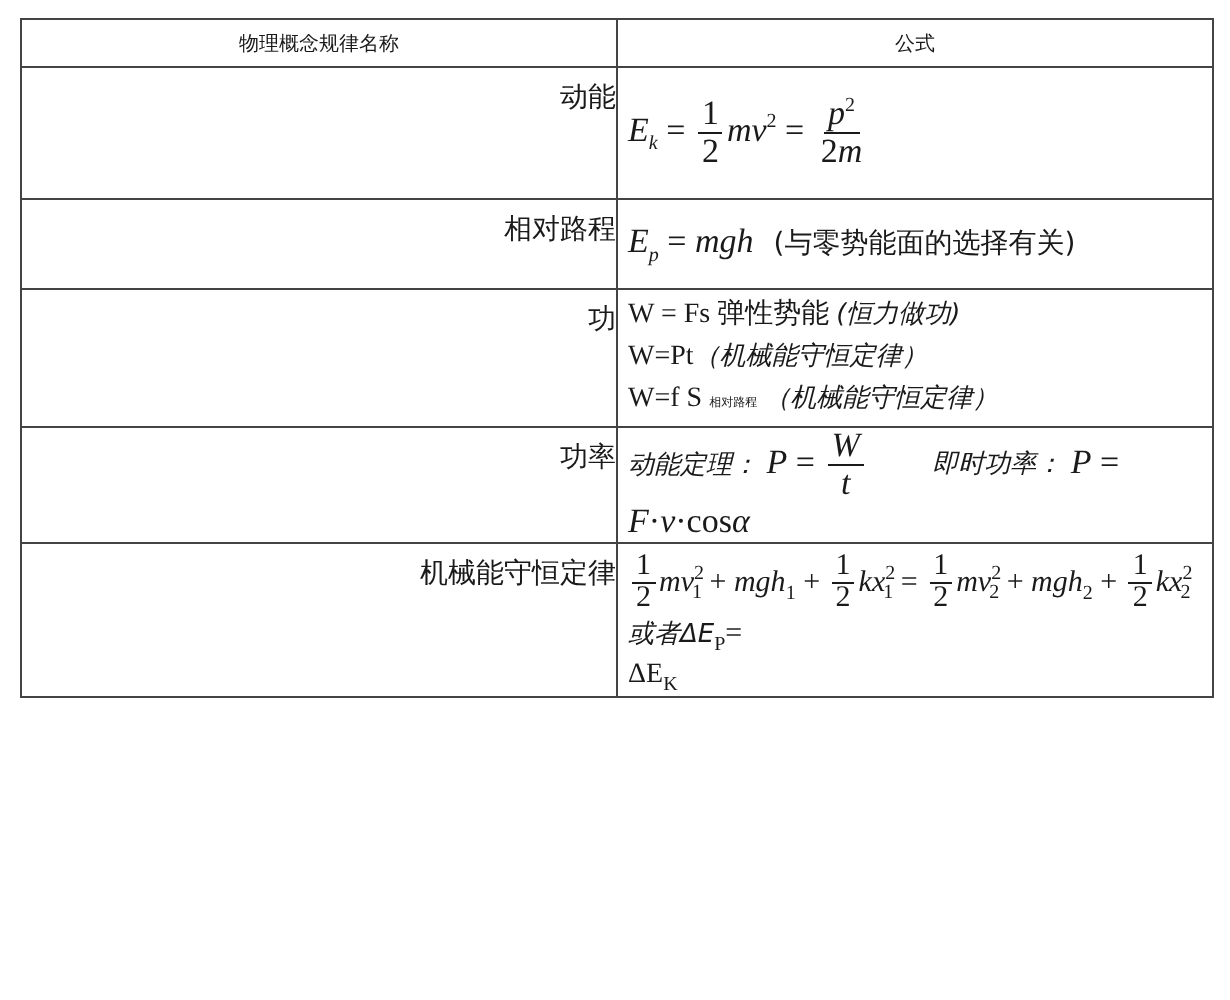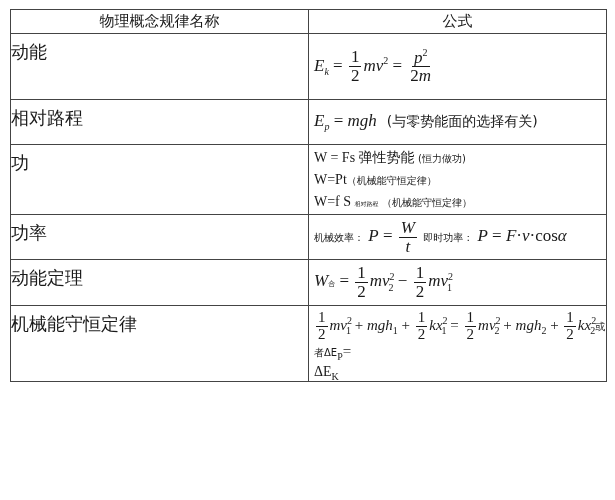--- a/index.html
+++ b/index.html
@@ -1,31 +1,31 @@
 <!DOCTYPE html>
 <html><head>
 <meta charset="utf-8">
 <style>
   html,body{margin:0;padding:0;background:#ffffff;}
   body{width:615px;height:500px;position:relative;overflow:hidden;
        font-family:"Liberation Serif","DejaVu Serif",serif;color:#1a1a1a;}
   table.t{position:absolute;left:10px;top:9px;width:597px;border-collapse:collapse;table-layout:fixed;}
   table.t td{border:1.5px solid #444;padding:0;vertical-align:top;}
-  td.name{width:240px;text-align:left;font-family:"DejaVu Sans",sans-serif;font-size:18px;padding-top:6px !important;}
-  td.hdr{text-align:center;font-family:"DejaVu Sans",sans-serif;font-size:15px;vertical-align:middle !important;}
+  td.name{width:240px;text-align:right;font-family:"DejaVu Sans",sans-serif;font-size:14px;padding-top:6px !important;}
+  td.hdr{text-align:center;font-family:"DejaVu Sans",sans-serif;font-size:10px;vertical-align:middle !important;}
   td.f{padding-left:5px !important;vertical-align:middle !important;font-size:17px;}
   .m{font-style:italic;}
   .frac{display:inline-flex;flex-direction:column;align-items:center;vertical-align:middle;margin:0 2px;line-height:1.05;}
   .frac .n{border-bottom:1px solid #1a1a1a;padding:0 2px;}
   .frac .d{padding:0 2px;}
   sub,sup{font-size:10px;font-style:normal;}
   .note{font-family:"DejaVu Sans",sans-serif;font-size:14px;margin-left:10px;}
   .line{font-size:14px;line-height:21px;}
   .tiny{font-size:6px;font-family:"DejaVu Sans",sans-serif;}
-  .cn{font-family:"DejaVu Sans",sans-serif;font-size:10px;}
+  .cn{font-family:"DejaVu Sans",sans-serif;font-size:13px;font-style:italic;}
   .cnsub{font-family:"DejaVu Sans",sans-serif;font-size:7px;}
 </style>
 </head>
 <body>
 
 <table class="t">
   <tbody>
       <tr style="height:24px">
     <td class="hdr">物理概念规律名称</td>
     <td class="hdr">公式</td>
@@ -57,43 +57,31 @@
     <td class="f" style="vertical-align:top !important;padding-top:2px !important;">
       <div class="line"><span>W = Fs 弹性势能</span> <span class="cn">(恒力做功)</span></div>
       <div class="line"><span>W=Pt</span><span class="cn">（机械能守恒定律）</span></div>
       <div class="line"><span>W=f S</span> <span class="tiny">相对路程</span> <span class="cn">（机械能守恒定律）</span></div>
     </td>
   </tr>
 
   <tr style="height:45px">
     <td class="name">功率</td>
     <td class="f">
-      <span class="cn">机械效率：</span>
+      <span class="cn">动能定理：</span>
       <span class="m">P</span> = <span class="frac">
             <span class="n m">W</span>
             <span class="d m">t</span>
           </span>
-      <span class="cn" style="margin-left:0">即时功率：</span>
+      <span class="cn" style="margin-left:28px">即时功率：</span>
       <span class="m">P</span> = <span class="m">F</span>·<span class="m">v</span>·cos<span class="m">α</span>
     </td>
   </tr>
 
 
-  <tr style="height:46px">
-    <td class="name">动能定理</td>
-    <td class="f">
-      <span class="m">W</span><span class="cnsub">合</span> = <span class="frac">
-            <span class="n">1</span>
-            <span class="d">2</span>
-          </span><span class="m">mv</span><sup>2</sup><sub style="margin-left:-6px">2</sub> − <span class="frac">
-            <span class="n">1</span>
-            <span class="d">2</span>
-          </span><span class="m">mv</span><sup>2</sup><sub style="margin-left:-6px">1</sub>
-    </td>
-  </tr>
 
   <tr style="height:73px">
     <td class="name">机械能守恒定律</td>
     <td class="f" style="font-size:15px;vertical-align:top !important;padding-top:4px !important;">
       <div><span class="frac">
               <span class="n">1</span>
               <span class="d">2</span>
             </span><span class="m">mv</span><sup>2</sup><sub style="margin-left:-6px">1</sub> + <span class="m">mgh</span><sub>1</sub> + <span class="frac">
               <span class="n">1</span>
               <span class="d">2</span>

